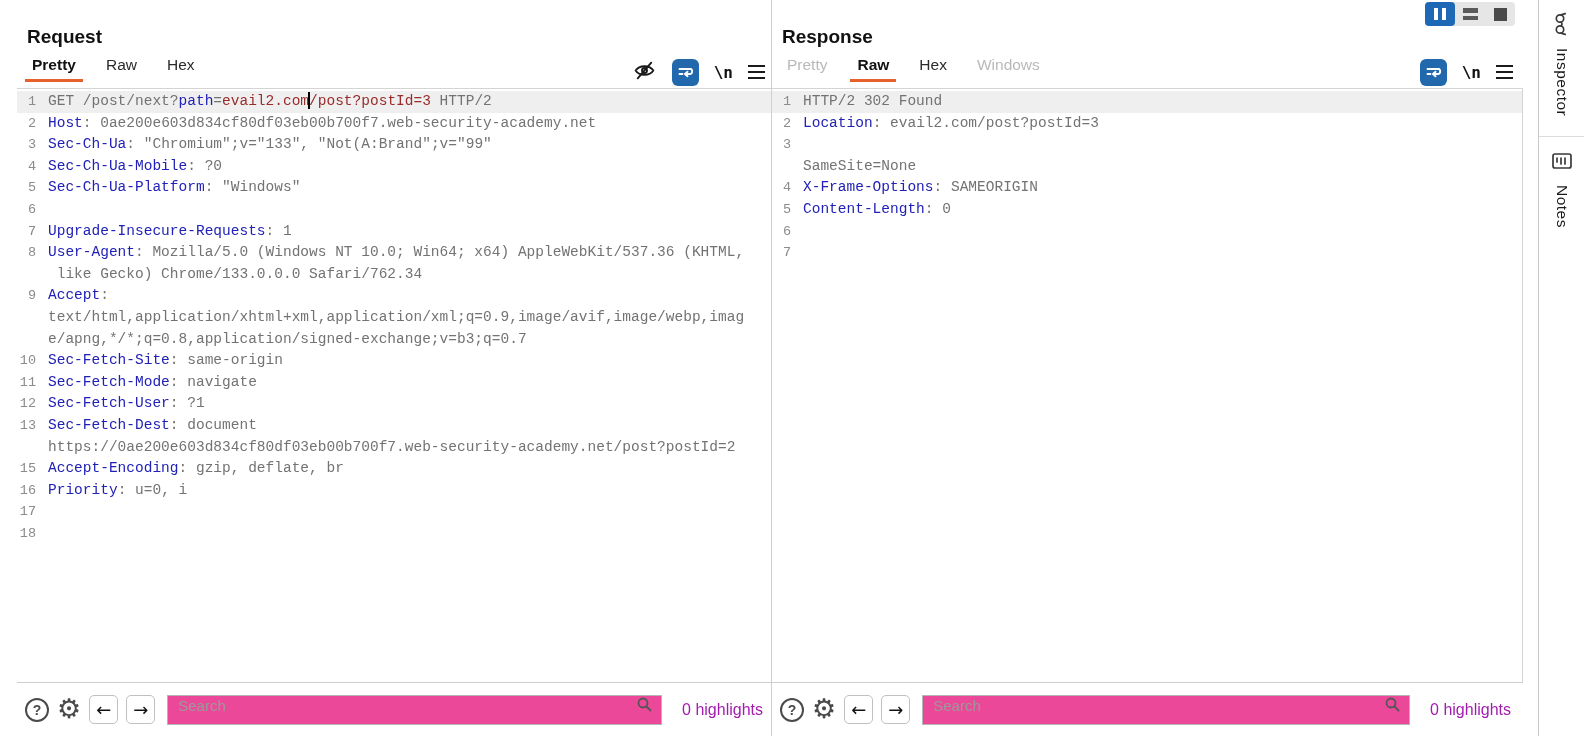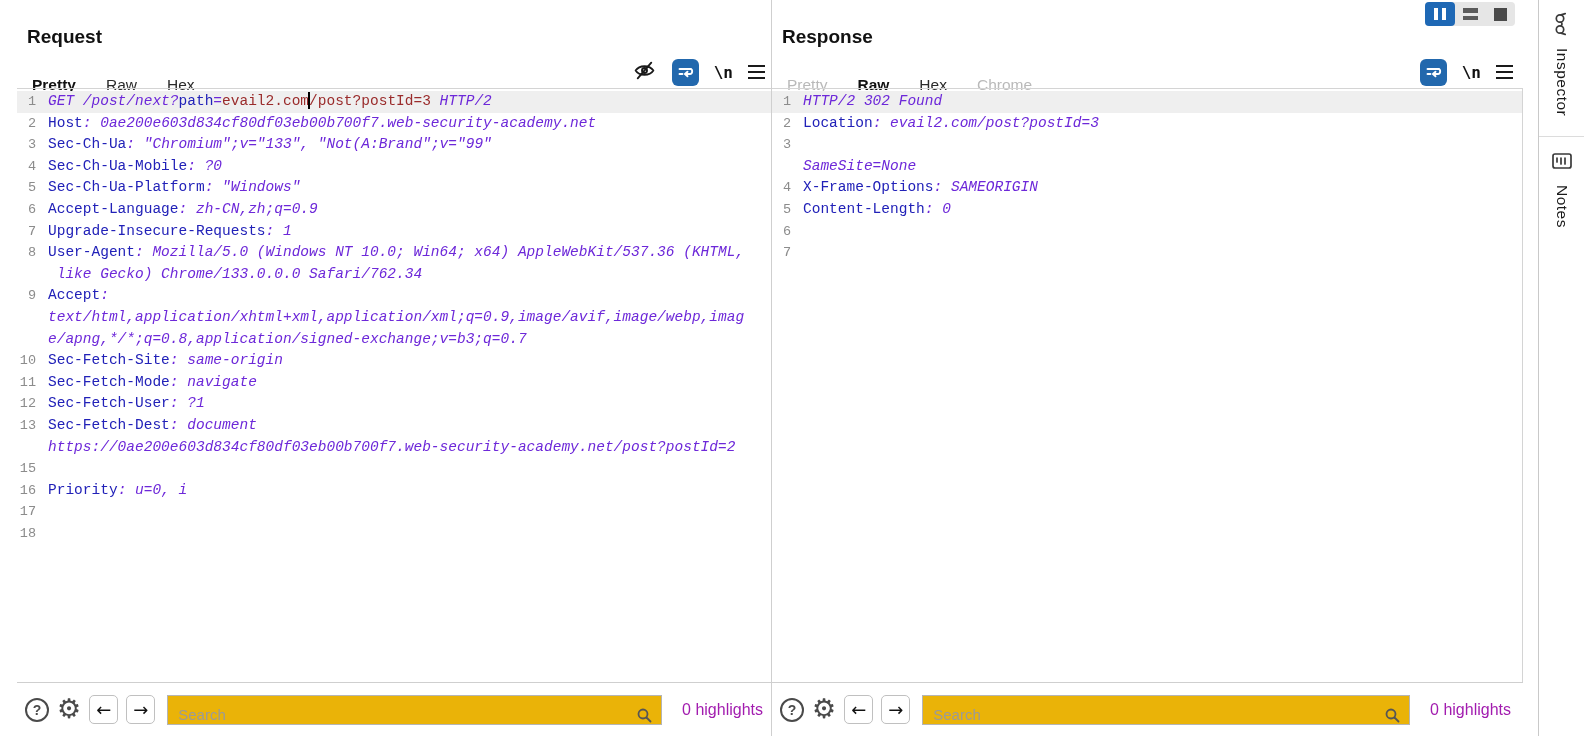--- a/index.html
+++ b/index.html
@@ -8,21 +8,21 @@
     width:1584px; height:736px; position:relative; overflow:hidden;
     background:#fff; color:#1a1a1a;
     font-family:"Liberation Sans", sans-serif;
   }
   .panel { position:absolute; top:0; bottom:0; background:#fff; }
   #request-panel { left:0; width:758px;margin-left:17px; }
   #response-panel { left:771px; width:752px; border-left:1px solid #cfcfcf;padding-left:44px; }
 
   .panel-title { position:absolute; top:26px; left:10px; font-size:19px; font-weight:bold; color:#111; }
 
-  .tabs { position:absolute; top:72px; left:8px; display:flex; align-items:flex-end; height:30px; }
+  .tabs { position:absolute; top:52px; left:8px; display:flex; align-items:flex-end; height:30px; }
   .tab { font-size:15.5px; padding:5px 7px 8px 7px; margin-right:16px; color:#2b2b2b; position:relative; }
   .tab.selected { font-weight:bold; color:#111; }
   .tab.selected::after { content:""; position:absolute; left:0; right:0; bottom:0; height:3px; background:#e8612c; }
   .tab.disabled { color:#b9b9b9; }
 
   .toolbar { position:absolute; top:57px; right:10px; display:flex; align-items:center; gap:15px; height:30px; }
   .wrap-btn { width:27px; height:27px; background:#2268ad; border-radius:6px; display:flex; align-items:center; justify-content:center; }
   .nl-icon { font-family:"DejaVu Sans Mono", monospace; font-size:16px; font-weight:bold; color:#111; }
   .menu-icon { display:flex; flex-direction:column; gap:3.5px; }
   .menu-icon span { width:17px; height:2.6px; background:#1a1a1a; display:block; }
@@ -30,37 +30,37 @@
   .editor {
     position:absolute; top:88px; left:0; right:0; bottom:54px;
     border-top:1px solid #d4d4d4; border-right:1px solid #d4d4d4;
     font-family:"Liberation Mono", monospace; font-size:14.5px; line-height:21.6px;
     overflow:hidden; padding-top:2px;
   }
   .row { display:flex; white-space:pre; height:21.6px; }
   .row.hl { background:#efefef; }
   .gutter { flex:none; width:26px; text-align:right; padding-right:7px; color:#8c8c8c; font-size:13.5px; }
   .code { padding-left:5px; }
-  .seg-p { color:#6d28d9;font-style:italic; }
+  .seg-p { color:#737373; }
   .seg-b { color:#2121b8; }
   .seg-r { color:#9a2b2b; }
   .caret { display:inline-block; width:2px; height:17px; background:#000; vertical-align:text-bottom; margin:0 -1px; }
 
   .bottombar {
     position:absolute; left:0; right:0; bottom:0; height:54px;
     border-top:1px solid #cfcfcf; background:#fff;
     display:flex; align-items:center; padding:0 8px; gap:8px;
   }
   .icon-help { flex:none; width:24px; height:24px; border:2px solid #4a4a4a; border-radius:50%;
     display:flex; align-items:center; justify-content:center; font-size:14px; font-weight:bold; color:#4a4a4a; }
   .icon-gear { flex:none; font-family:"DejaVu Sans", sans-serif; font-size:27px; color:#4a4a4a; line-height:1; margin-top:-2px; }
   .nav-btn { flex:none; width:29px; height:29px; border:1px solid #c0c0c0; border-radius:5px; background:#fff;
     display:flex; align-items:center; justify-content:center;
     font-family:"DejaVu Sans", sans-serif; font-size:18px; color:#111; }
-  .searchbox { flex:1; height:30px; border:1px solid #b5b5b5; background:#eab308; display:flex; align-items:flex-end; padding:0 8px; margin-left:4px; }
+  .searchbox { flex:1; height:30px; border:1px solid #b5b5b5; background:#ec4899; display:flex; align-items:flex-start; padding:0 8px; margin-left:4px; }
   .searchbox input { flex:1; border:none; outline:none; font-size:15px; font-family:"Liberation Sans",sans-serif; color:#333; background:transparent; }
   .searchbox input::placeholder { color:#9a9a9a; }
   .highlights { flex:none; font-size:16px; color:#a21caf; margin:0 4px 0 12px; white-space:nowrap; }
 
   .layout-group { position:absolute; top:2px; right:8px; display:flex; background:#e6e6e6; border-radius:4px; }
   .layout-btn { width:30px; height:24px; border-radius:4px; display:flex; align-items:center; justify-content:center; }
   .layout-btn.active { background:#1e68b5; }
   .pause-glyph { display:flex; gap:4px; }
   .pause-glyph span { width:4px; height:12px; background:#fff; display:block; }
   .rows-glyph { display:flex; flex-direction:column; gap:3px; }
@@ -110,33 +110,33 @@
         <span></span>
         <span></span>
       </span>
   </div>
   <div class="editor" id="request-editor">
       <div class="row hl"><span class="gutter">1</span><span class="code"><span class="seg-p">GET /post/next?</span><span class="seg-b">path</span><span class="seg-p">=</span><span class="seg-r">evail2.com</span><span class="caret"></span><span class="seg-r">/post?postId=3</span><span class="seg-p"> HTTP/2</span></span></div>
       <div class="row"><span class="gutter">2</span><span class="code"><span class="seg-b">Host</span><span class="seg-p">: 0ae200e603d834cf80df03eb00b700f7.web-security-academy.net</span></span></div>
       <div class="row"><span class="gutter">3</span><span class="code"><span class="seg-b">Sec-Ch-Ua</span><span class="seg-p">: "Chromium";v="133", "Not(A:Brand";v="99"</span></span></div>
       <div class="row"><span class="gutter">4</span><span class="code"><span class="seg-b">Sec-Ch-Ua-Mobile</span><span class="seg-p">: ?0</span></span></div>
       <div class="row"><span class="gutter">5</span><span class="code"><span class="seg-b">Sec-Ch-Ua-Platform</span><span class="seg-p">: "Windows"</span></span></div>
-      <div class="row"><span class="gutter">6</span><span class="code"><span class="seg-b">Accept-Language</span><span class="seg-p">: zh-CN,zh;q=0.9</span></span></div>
+      <div class="row"><span class="gutter">6</span></div>
       <div class="row"><span class="gutter">7</span><span class="code"><span class="seg-b">Upgrade-Insecure-Requests</span><span class="seg-p">: 1</span></span></div>
       <div class="row"><span class="gutter">8</span><span class="code"><span class="seg-b">User-Agent</span><span class="seg-p">: Mozilla/5.0 (Windows NT 10.0; Win64; x64) AppleWebKit/537.36 (KHTML,</span></span></div>
       <div class="row"><span class="gutter"></span><span class="code"><span class="seg-p"> like Gecko) Chrome/133.0.0.0 Safari/762.34</span></span></div>
       <div class="row"><span class="gutter">9</span><span class="code"><span class="seg-b">Accept</span><span class="seg-p">:</span></span></div>
       <div class="row"><span class="gutter"></span><span class="code"><span class="seg-p">text/html,application/xhtml+xml,application/xml;q=0.9,image/avif,image/webp,imag</span></span></div>
       <div class="row"><span class="gutter"></span><span class="code"><span class="seg-p">e/apng,*/*;q=0.8,application/signed-exchange;v=b3;q=0.7</span></span></div>
       <div class="row"><span class="gutter">10</span><span class="code"><span class="seg-b">Sec-Fetch-Site</span><span class="seg-p">: same-origin</span></span></div>
       <div class="row"><span class="gutter">11</span><span class="code"><span class="seg-b">Sec-Fetch-Mode</span><span class="seg-p">: navigate</span></span></div>
       <div class="row"><span class="gutter">12</span><span class="code"><span class="seg-b">Sec-Fetch-User</span><span class="seg-p">: ?1</span></span></div>
       <div class="row"><span class="gutter">13</span><span class="code"><span class="seg-b">Sec-Fetch-Dest</span><span class="seg-p">: document</span></span></div>
       <div class="row"><span class="gutter"></span><span class="code"><span class="seg-p">https://0ae200e603d834cf80df03eb00b700f7.web-security-academy.net/post?postId=2</span></span></div>
-      <div class="row"><span class="gutter">15</span></div>
+      <div class="row"><span class="gutter">15</span><span class="code"><span class="seg-b">Accept-Encoding</span><span class="seg-p">: gzip, deflate, br</span></span></div>
       <div class="row"><span class="gutter">16</span><span class="code"><span class="seg-b">Priority</span><span class="seg-p">: u=0, i</span></span></div>
       <div class="row"><span class="gutter">17</span><span class="code"></span></div>
       <div class="row"><span class="gutter">18</span><span class="code"></span></div>
     </div>
   <div class="bottombar">
     <span class="icon-help">?</span>
     <span class="icon-gear">⚙</span>
     <span class="nav-btn">←</span>
     <span class="nav-btn">→</span>
     <span class="searchbox">
@@ -166,21 +166,21 @@
       </span>
       <span class="layout-btn">
         <span class="single-glyph"></span>
       </span>
     </div>
   <div class="panel-title">Response</div>
   <div class="tabs" id="response-tabs">
       <span class="tab disabled">Pretty</span>
       <span class="tab selected">Raw</span>
       <span class="tab">Hex</span>
-      <span class="tab disabled">Chrome</span>
+      <span class="tab disabled">Windows</span>
     </div>
   <div class="toolbar">
     <span class="wrap-btn">
       <svg class="wrap-ico" width="17" height="17" viewBox="0 0 17 17">
         <path d="M2.5 5h11"></path>
         <path d="M13.5 5c2.3 0 2.3 5 -0.5 5h-4.5"></path>
         <path d="M10.5 7.7 L8 10 L10.5 12.3"></path>
         <path d="M2.5 10h3"></path>
       </svg>
     </span>

